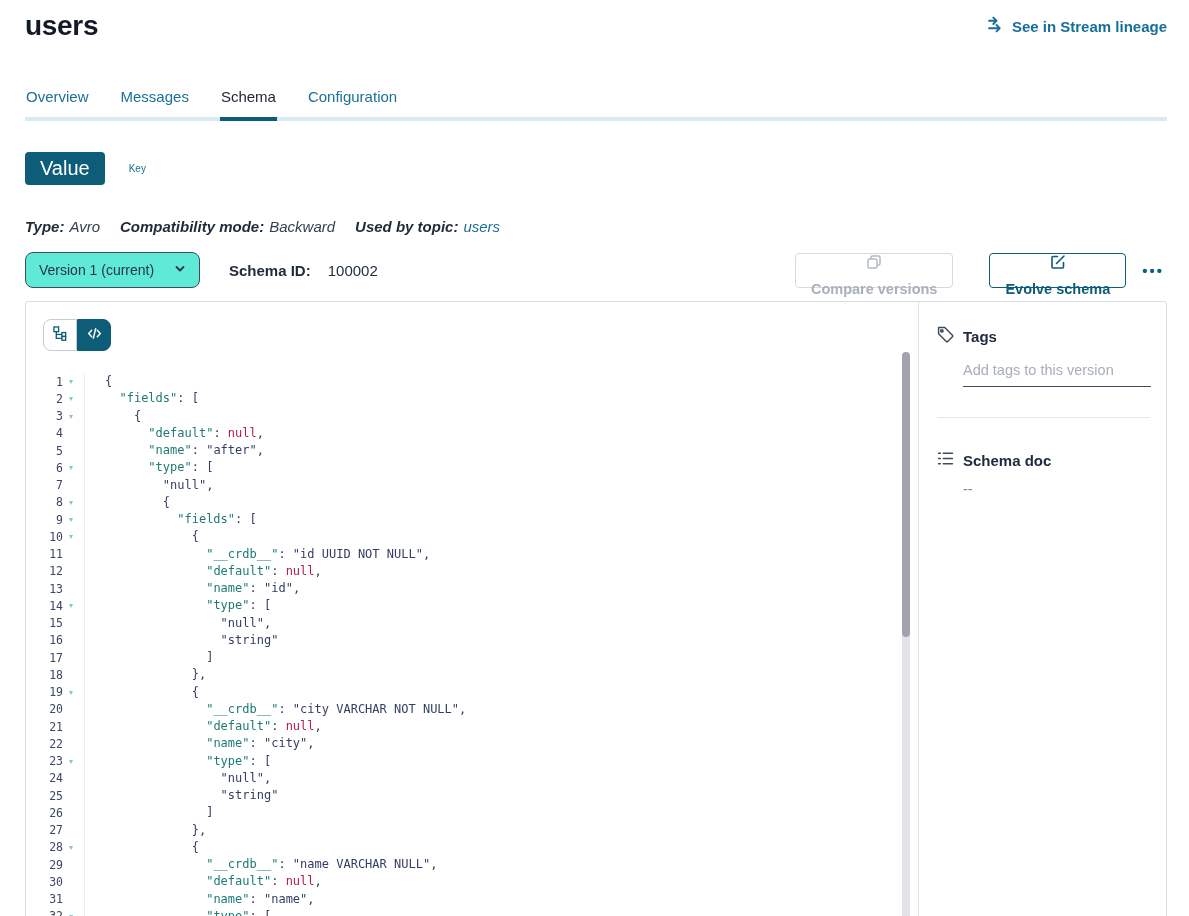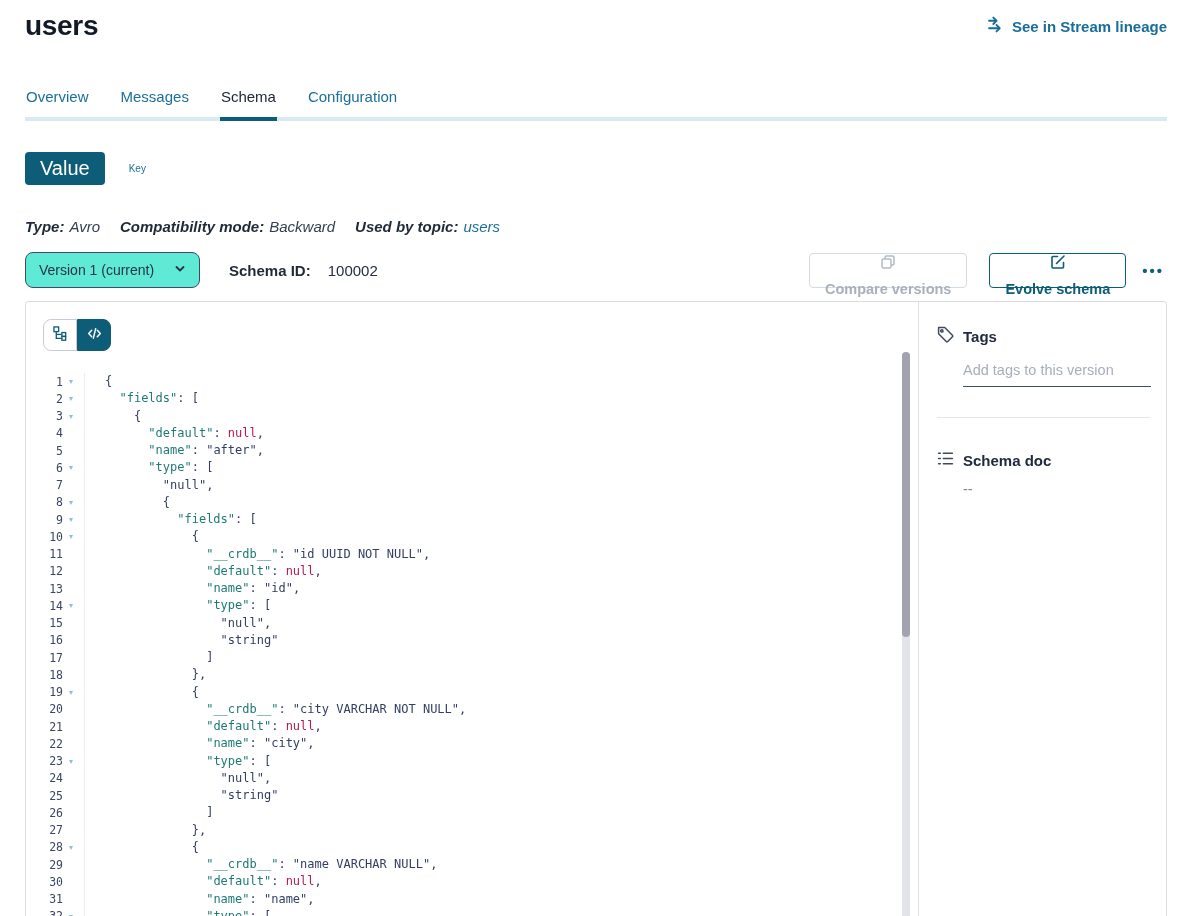--- a/index.html
+++ b/index.html
@@ -34,21 +34,21 @@
 
   
   .version-row { display:flex; align-items:center; margin-top:17px; }
   .version-select { width:175px; height:36px; border:1px solid #3f4a66; border-radius:8px;
     display:flex; align-items:center; justify-content:space-between; padding:0 13px;
     font-size:14px; color:#2a3347; cursor:pointer; background:#5eead4; }
   .schema-id { display:flex; gap:17px; margin-left:29px; font-size:15px; }
   .btn { display:flex; align-items:center; gap:8px; height:35px; padding:0 15px; border-radius:4px;
     background:#fff; font-family:inherit; font-size:14.5px; cursor:pointer;flex-direction:column; }
   .compare-btn { margin-left:auto; border:1px solid #d6dae1; color:#a9b0bc; font-weight:600; }
-  .evolve-btn { margin-left:22px; border:1px solid #0d5c78; color:#0d5c78; font-weight:700; }
+  .evolve-btn { margin-left:36px; border:1px solid #0d5c78; color:#0d5c78; font-weight:700; }
   .more-btn { margin-left:13px; background:none; border:none; color:#0d6180; font-size:15px;
     font-weight:800; letter-spacing:2px; cursor:pointer; padding:0 3px; }
 
   
   .panel { margin-top:13px; display:flex; border:1px solid #d9dde3; border-radius:3px;
     height:640px; background:#fff; }
   .code-pane { position:relative; flex:1; min-width:0; }
   .view-toggle { position:absolute; top:17px; left:17px; display:flex; }
   .vt-btn { width:34px; height:32px; display:flex; align-items:center; justify-content:center; cursor:pointer; }
   .vt-tree { background:#fff; border:1px solid #c8cdd5; border-radius:8px 0 0 8px; }

